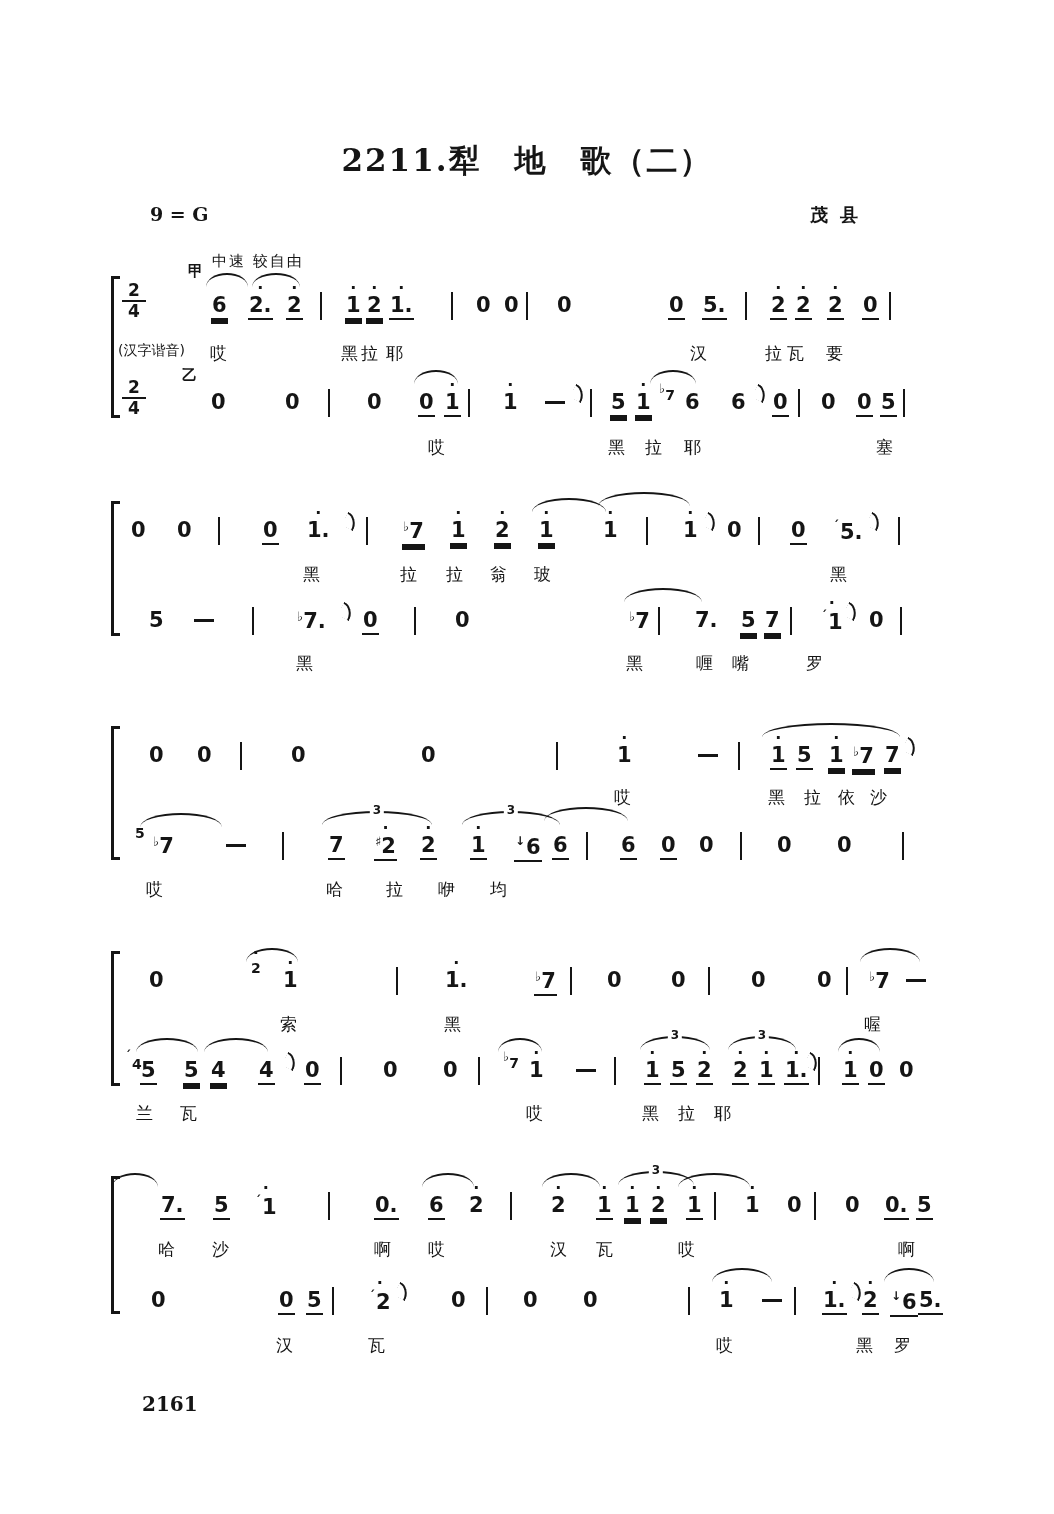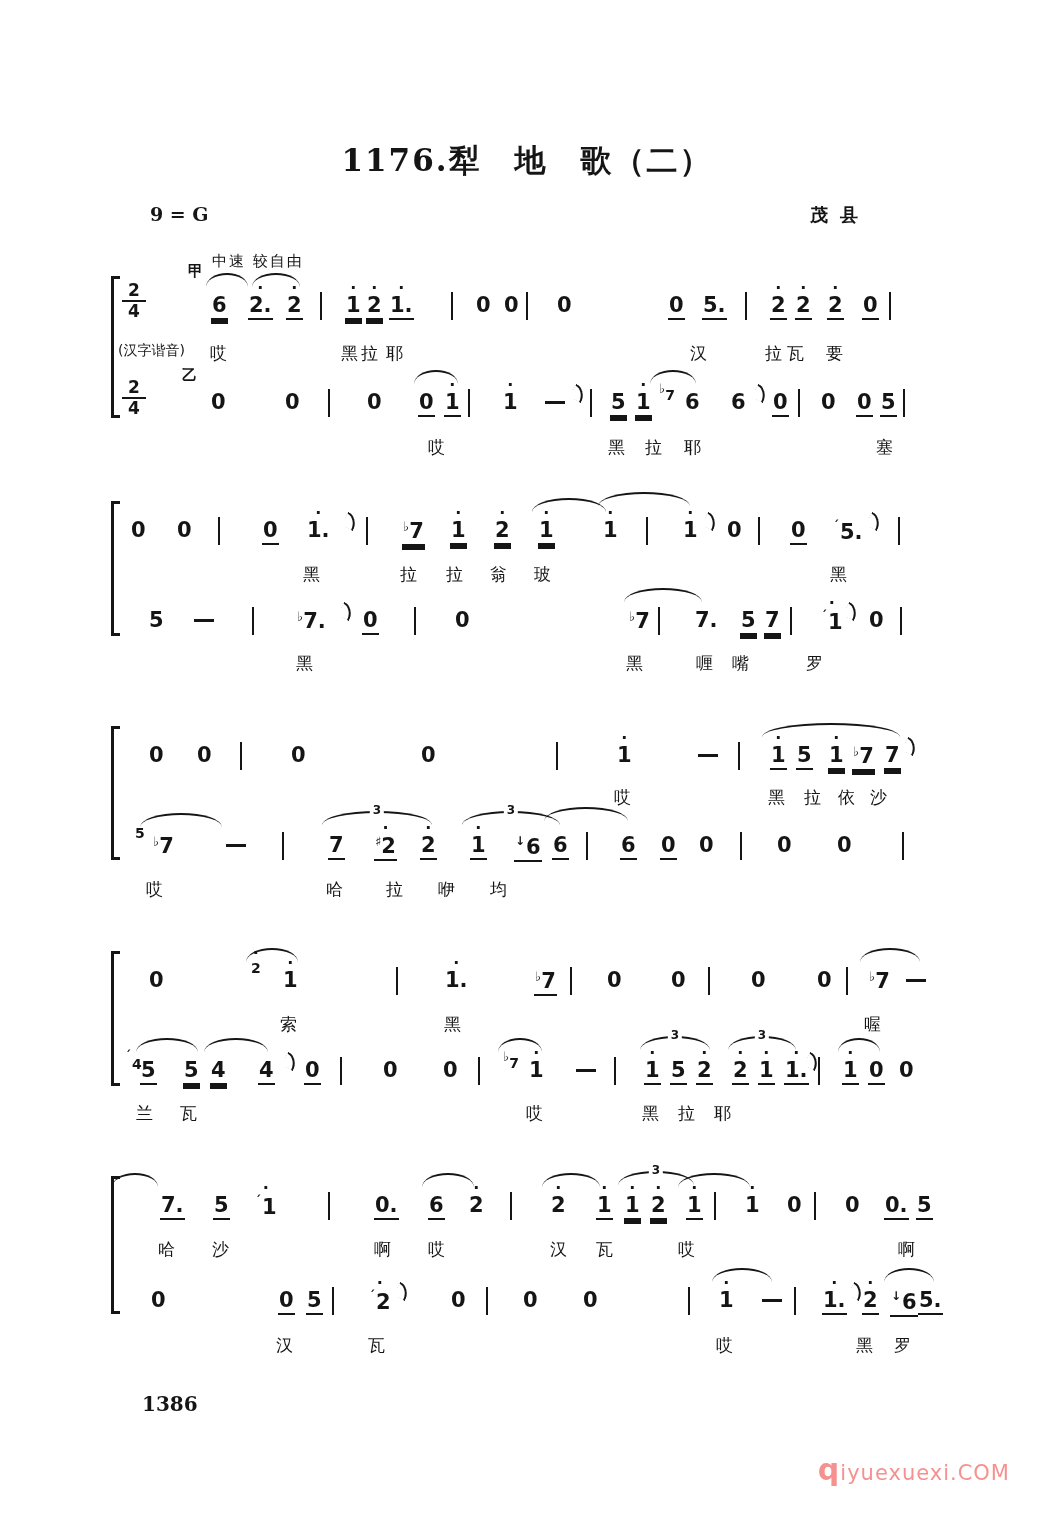--- a/index.html
+++ b/index.html
@@ -39,21 +39,21 @@
        border-radius:50% 50% 0 0 / 100% 100% 0 0;}
   .trip3{position:absolute;top:-9px;left:50%;transform:translateX(-50%);
          background:#fff;padding:0 3px;font-size:12px;font-weight:700;line-height:12px;}
   .lyr{position:absolute;font-size:17px;}
   .lyr.small{font-size:14px;}
 </style>
 </head>
 <body>
 
 <div class="page" style="background: rgb(255, 255, 255);">
-  <div class="title">1176.犁　地　歌（二）</div>
+  <div class="title">2211.犁　地　歌（二）</div>
   <div class="keysig">9 = G</div>
   <div class="region">茂县</div>
   <div class="tempo">中速  较自由</div>
   <div id="score">
       <div class="brace" style="top: 278px; height: 138px;"></div>
       <span class="plabel" style="left: 188px; top: 262px;">甲</span>
       <div class="ts" style="left: 122px; top: 281px;">
         <div class="tsn">2</div>
         <div>4</div>
       </div>
@@ -349,15 +349,14 @@
       <div class="tok u1" style="left: 890px; top: 1290px;"><span class="n"><span class="pre">↓</span>6</span></div>
       <div class="tok u1" style="left: 918px; top: 1290px;"><span class="n">5.</span></div>
       <div class="arc" style="left: 712px; top: 1268px; width: 60px;"></div>
       <div class="arc" style="left: 884px; top: 1268px; width: 50px;"></div>
       <span class="lyr" style="left: 276px; top: 1334px;">汉</span>
       <span class="lyr" style="left: 368px; top: 1334px;">瓦</span>
       <span class="lyr" style="left: 716px; top: 1334px;">哎</span>
       <span class="lyr" style="left: 856px; top: 1334px;">黑</span>
       <span class="lyr" style="left: 894px; top: 1334px;">罗</span>
     </div>
-  <div class="pagenum">1386</div>
-  <div class="wm" style="color: rgb(245, 145, 143);">qiyuexuexi.COM</div>
+  <div class="pagenum">2161</div>
 </div>
 
 </body></html>

